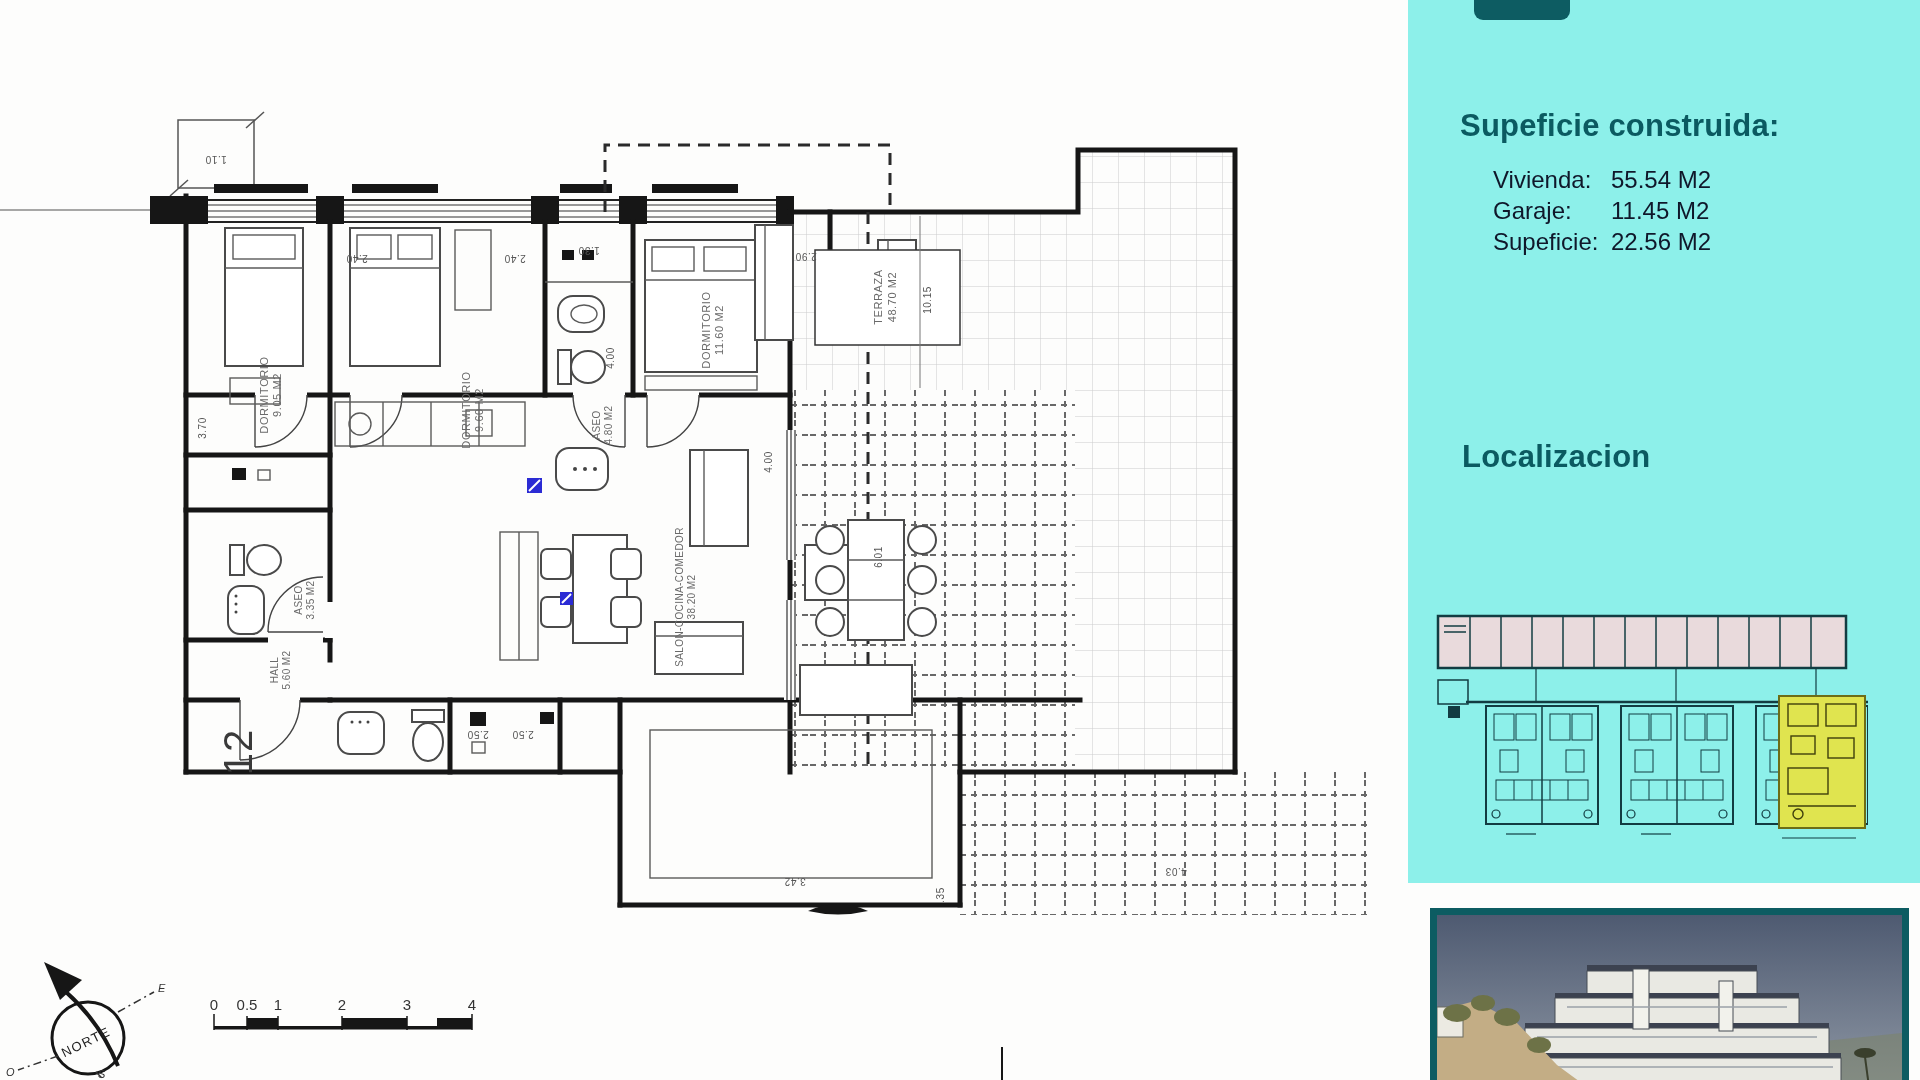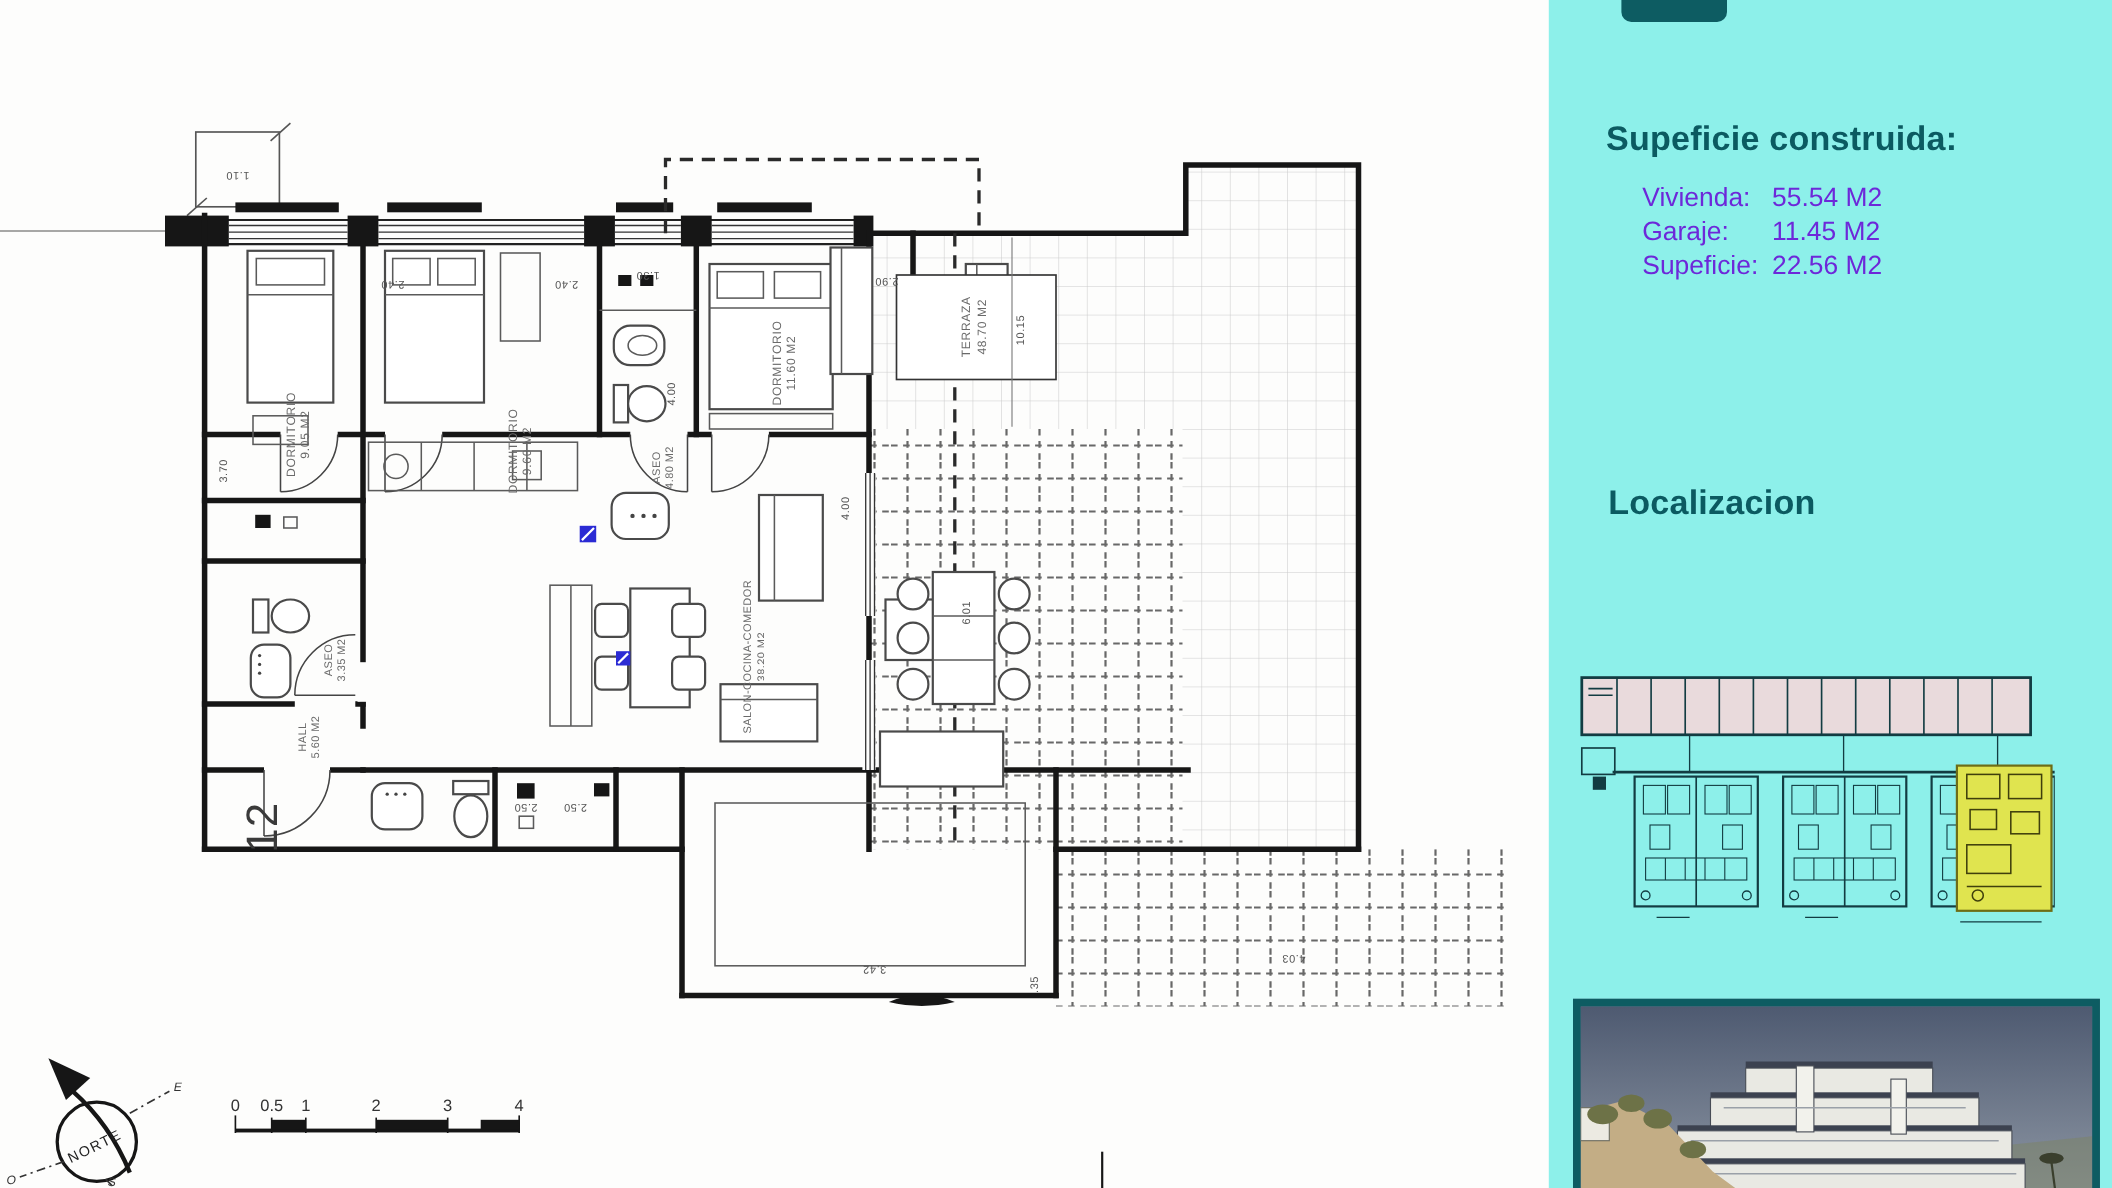--- a/index.html
+++ b/index.html
@@ -13,23 +13,23 @@
   .unitnum{font-size:40px;fill:#3a3a3a;letter-spacing:1px;}
   .compass-t{font-size:13px;fill:#222;letter-spacing:1.5px;}
   .card{font-size:11px;font-style:italic;fill:#333;}
   .scale-n{font-size:15px;fill:#333;}
   .wall{stroke:#161616;stroke-width:5;fill:none;stroke-linecap:square;}
   .wallthin{stroke:#222;stroke-width:2;fill:none;}
   .furn{stroke:#4a4a4a;stroke-width:2;fill:#ffffff;}
   .furn1{stroke:#5a5a5a;stroke-width:1.4;fill:none;}
   .arc{stroke:#444;stroke-width:1.4;fill:none;}
   .dash{stroke:#2a2a2a;stroke-width:3;fill:none;stroke-dasharray:12 8;}
-  .sidebar{position:absolute;left:1408px;top:0;width:512px;height:1080px;background:#8df0ea;}
+  .sidebar{position:absolute;left:1408px;top:0;width:512px;height:883px;background:#8df0ea;}
   .sb-title{position:absolute;color:#0b5a61;font-size:31px;font-weight:600;letter-spacing:.2px;}
-  .sb-items{position:absolute;color:#6d28d9;font-size:24px;line-height:31px;}
+  .sb-items{position:absolute;color:#0f172a;font-size:24px;line-height:31px;}
   .sb-row{display:flex;}
   .sb-row .lab{width:118px;}
   .loc-items{position:absolute;color:#0b5a61;font-size:24px;line-height:33px;}
   .logo-frag{position:absolute;left:66px;top:0;width:96px;height:20px;background:#0d5c62;
              border-radius:0 0 9px 9px;}
   .photo{position:absolute;left:22px;top:908px;width:465px;height:172px;
          border:7px solid #0d5c62;box-sizing:content-box;background:#67718a;}
   .siteplan{position:absolute;left:28px;top:610px;width:432px;height:242px;}
 </style>
 </head>

